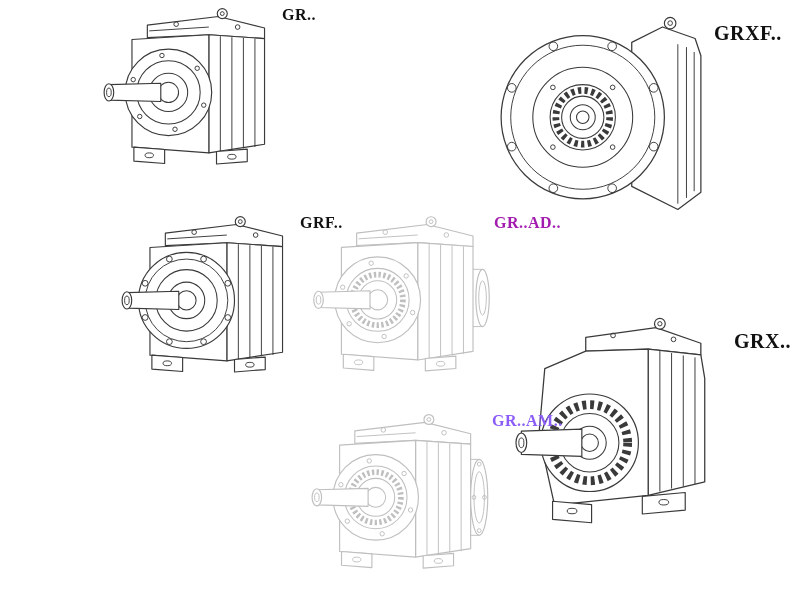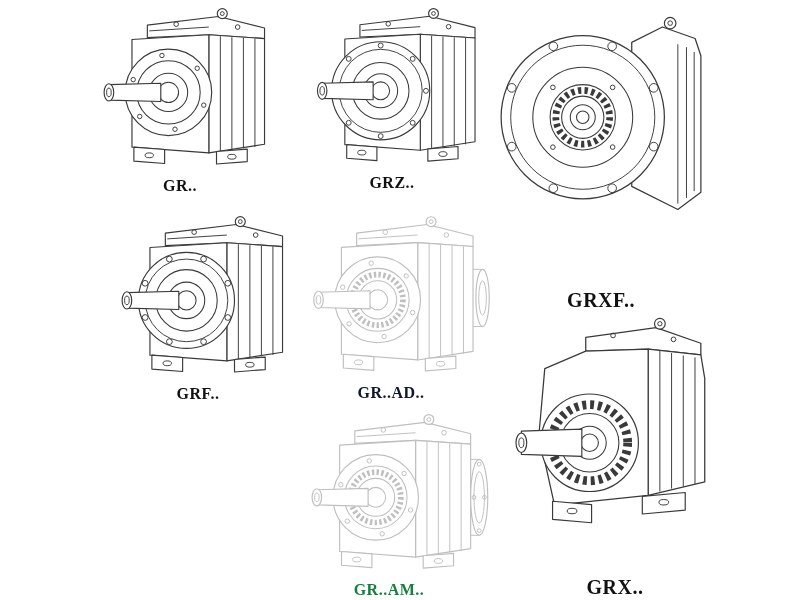--- a/index.html
+++ b/index.html
@@ -1,18 +1,18 @@
 <!DOCTYPE html>
 <html><head>
 <meta charset="utf-8">
 <style>
   html,body{margin:0;padding:0;background:#fff;}
   #stage{position:relative;width:800px;height:600px;background:#fff;overflow:hidden;
          font-family:"Liberation Serif", serif;}
-  figure.cell{position:absolute;margin:0;display:flex;flex-direction:column;align-items:center;}
+  figure.cell{position:absolute;margin:0;display:flex;flex-direction:row;}
   figcaption.caption{font-weight:bold;font-size:16px;color:#111;letter-spacing:.5px;
                      margin-top:2px;line-height:1.15;font-family:"Liberation Serif", serif;}
   figure.big figcaption.caption{font-size:20px;margin-top:20px;}
   svg.drawing{color:#3a3a3a;display:block;}
   figure.faded svg.drawing{color:#bfbfbf;}
 </style>
 </head>
 <body>
 
 <svg width="0" height="0" style="position:absolute" aria-hidden="true">
@@ -199,28 +199,20 @@
 
   <figure class="cell" style="left:78px;top:4px;">
     <svg class="drawing" width="204" height="171" viewBox="0 0 212 178">
       <use href="#sym-rbody"></use>
         <use href="#sym-boss"></use>
         <use href="#sym-shaft"></use>
     </svg>
     <figcaption class="caption">GR..</figcaption>
   </figure>
 
-  <figure class="cell" style="left:292px;top:4px;">
-    <svg class="drawing" width="200" height="168" viewBox="0 0 212 178">
-      <use href="#sym-rbody"></use>
-        <use href="#sym-flangez"></use>
-        <use href="#sym-shaft"></use>
-    </svg>
-    <figcaption class="caption">GRZ..</figcaption>
-  </figure>
 
   <figure class="cell big" style="left:488px;top:2px;">
     <svg class="drawing" width="226" height="267" viewBox="0 0 232 278">
       <use href="#sym-grxf"></use>
     </svg>
     <figcaption class="caption">GRXF..</figcaption>
   </figure>
 
   <figure class="cell" style="left:96px;top:212px;">
     <svg class="drawing" width="204" height="171" viewBox="0 0 212 178">
@@ -232,35 +224,35 @@
   </figure>
 
   <figure class="cell faded" style="left:288px;top:212px;">
     <svg class="drawing" width="206" height="170" viewBox="0 0 216 178">
       <use href="#sym-rbody"></use>
         <use href="#sym-boss"></use>
         <use href="#sym-gearteeth"></use>
         <use href="#sym-shaft"></use>
         <use href="#sym-adapter-ad"></use>
     </svg>
-    <figcaption class="caption" style="color:#0f172a">GR..AD..</figcaption>
+    <figcaption class="caption" style="color:#a21caf">GR..AD..</figcaption>
   </figure>
 
   <figure class="cell big" style="left:496px;top:310px;">
     <svg class="drawing" width="238" height="246" viewBox="0 0 244 252">
       <use href="#sym-grx"></use>
     </svg>
     <figcaption class="caption">GRX..</figcaption>
   </figure>
 
 
   <figure class="cell faded" style="left:286px;top:410px;">
     <svg class="drawing" width="206" height="169" viewBox="0 0 216 178">
       <use href="#sym-rbody"></use>
         <use href="#sym-boss"></use>
         <use href="#sym-gearteeth"></use>
         <use href="#sym-shaft"></use>
         <use href="#sym-adapter-am"></use>
     </svg>
-    <figcaption class="caption" style="color:#15803d">GR..AM..</figcaption>
+    <figcaption class="caption" style="color:#8b5cf6">GR..AM..</figcaption>
   </figure>
 
 </div>
 
 </body></html>

